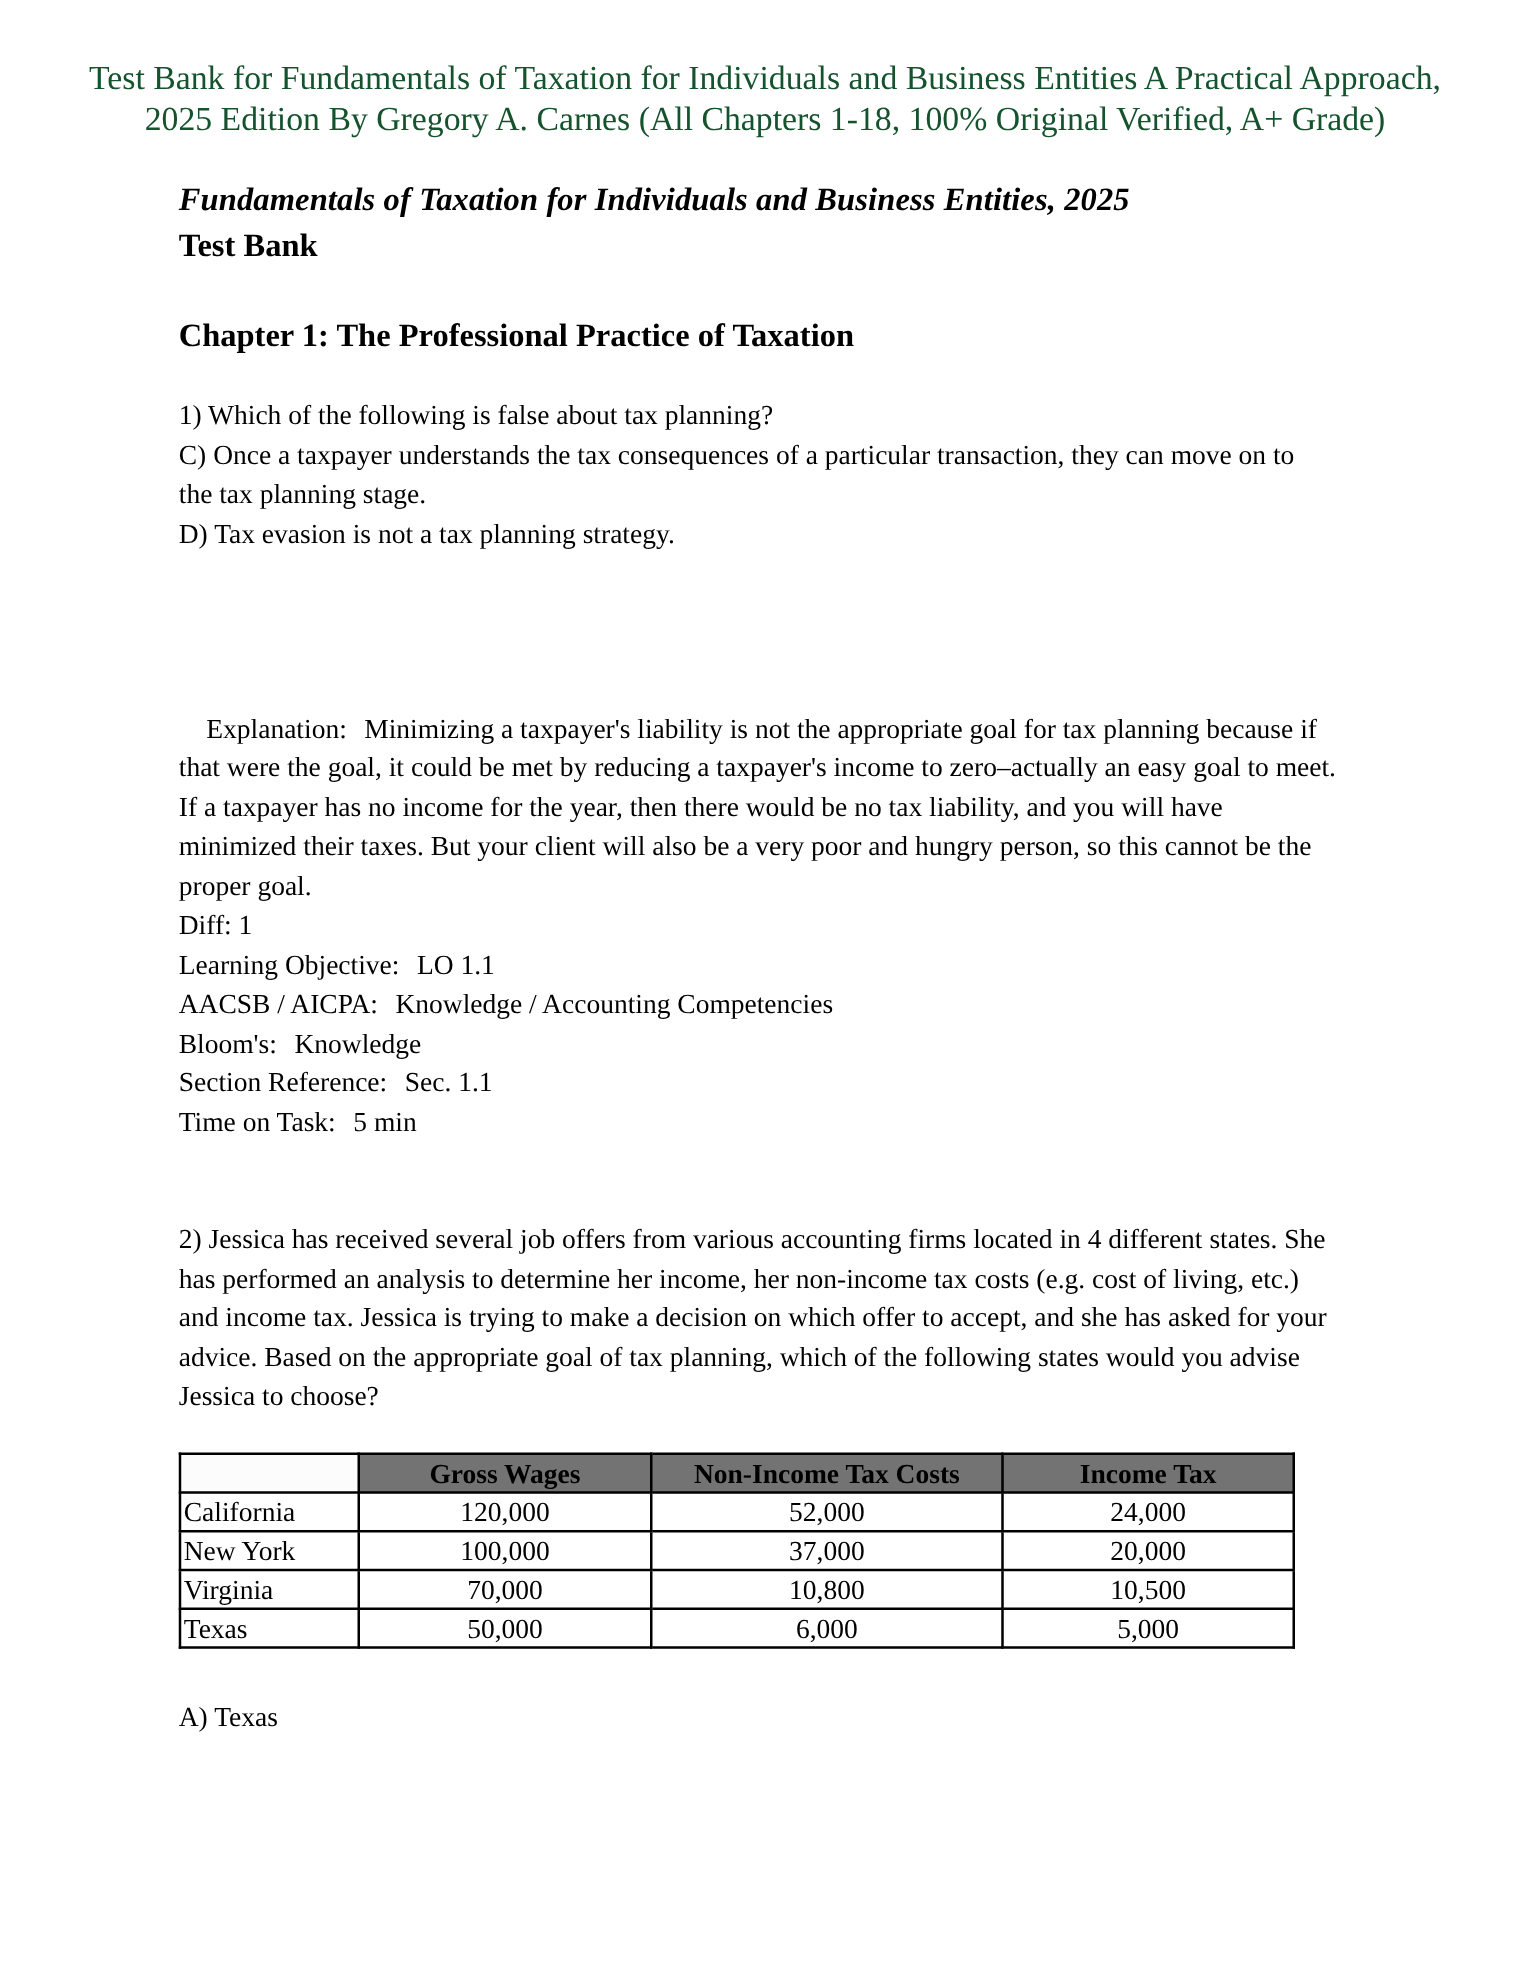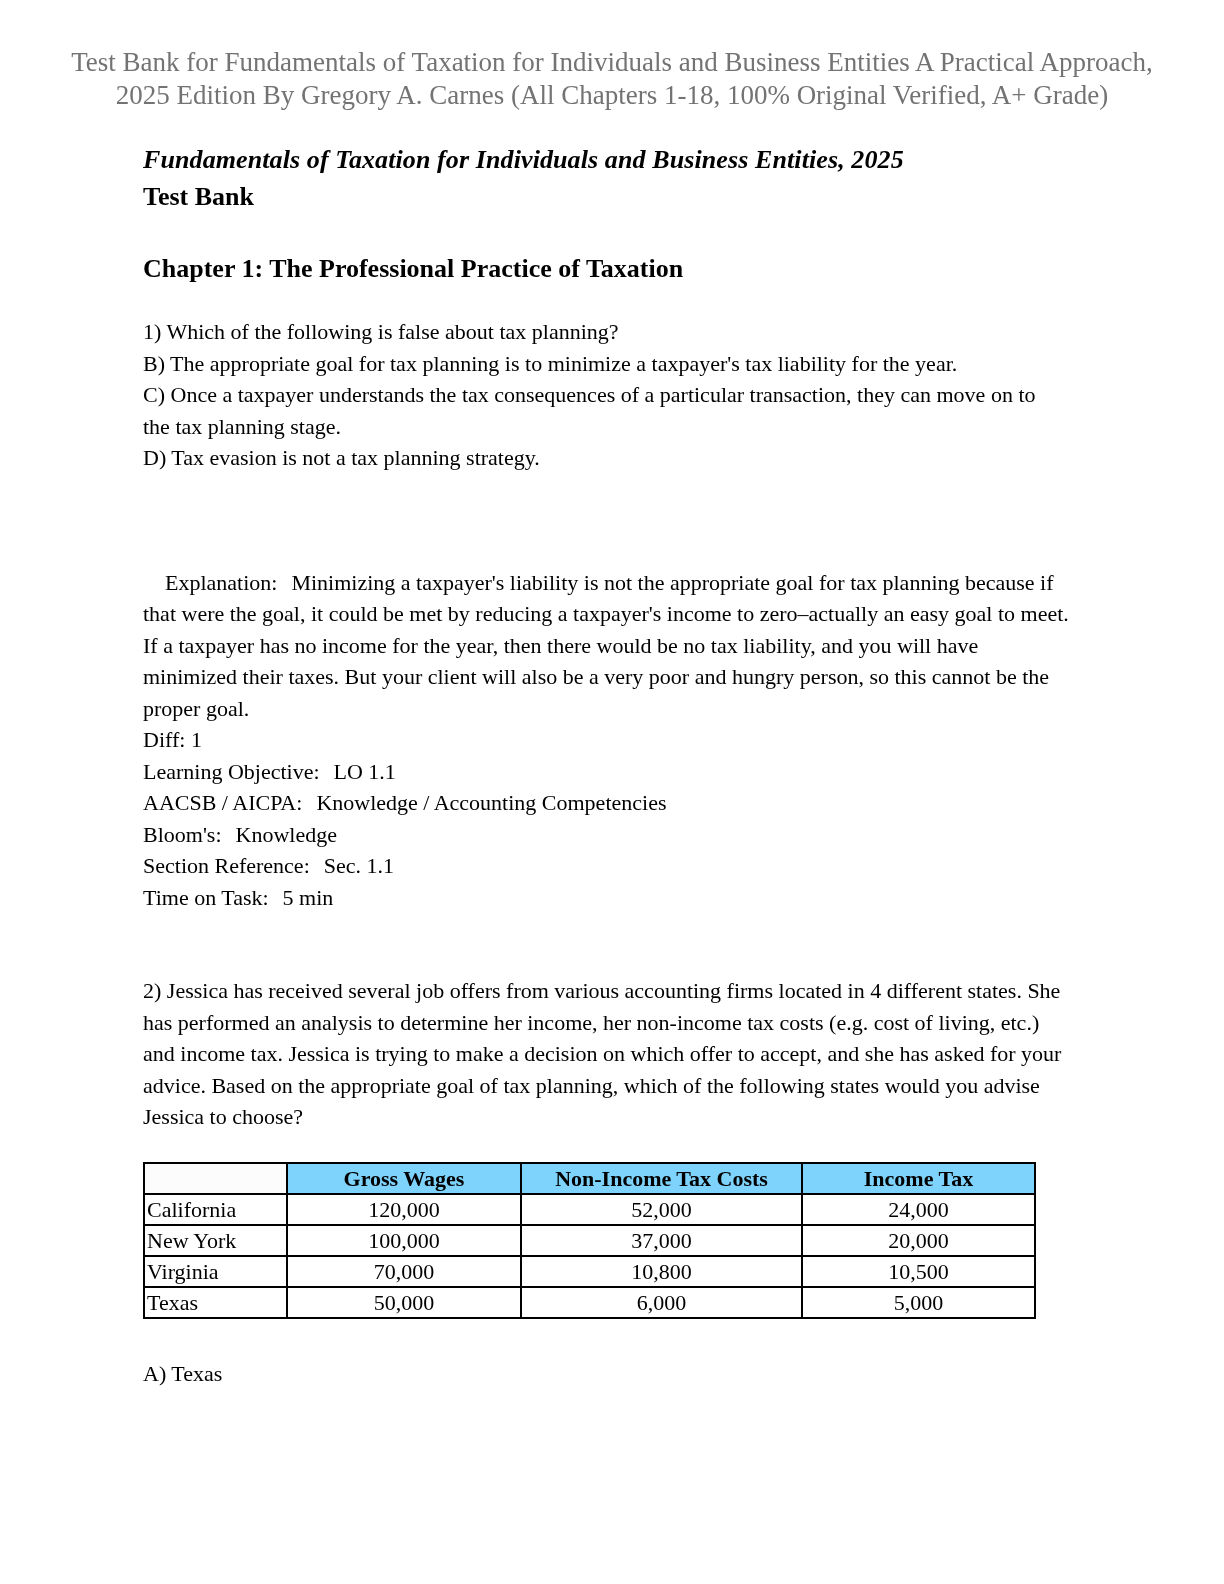--- a/index.html
+++ b/index.html
@@ -3,21 +3,21 @@
 <meta charset="utf-8">
 <style>
   html, body { margin: 0; padding: 0; background: #ffffff; }
   body {
     width: 1224px; height: 1584px; position: relative; overflow: hidden;
     font-family: "Liberation Serif", "DejaVu Serif", serif;
     color: #000;
   }
   .banner {
     position: absolute; top: 46px; left: 0; width: 1224px;
-    text-align: center; color: #737373;
+    text-align: center; color: #14532d;
     font-size: 27px; line-height: 33px;
   }
   .book-title {
     position: absolute; top: 143px; left: 143px;
     font-size: 26px; font-weight: bold; font-style: italic; line-height: 34px;
     letter-spacing: 0.1px;
   }
   .tb-label {
     position: absolute; top: 180px; left: 143px;
     font-size: 26px; font-weight: bold; line-height: 34px;
@@ -35,42 +35,41 @@
   .ans2 { top: 1358px; }
   .gap { display: inline-block; width: 14px; }
   table.states {
     position: absolute; top: 1162px; left: 143px;
     border-collapse: collapse; font-size: 22px;
   }
   table.states td, table.states th {
     border: 2px solid #000; height: 29px; padding: 0 2px;
   }
   table.states th {
-    background: #7dd3fc; font-weight: bold; text-align: center;
+    background: #737373; font-weight: bold; text-align: center;
   }
   table.states th.blank { background: #fcfcfc; }
   table.states td.state { text-align: left; }
   table.states td.num { text-align: center; }
   .c0 { width: 137px; } .c1 { width: 228px; } .c2 { width: 275px; } .c3 { width: 227px; margin-top: 40px; }
 </style>
 </head>
 <body>
 
 <div class="banner">
   <div>Test Bank for Fundamentals of Taxation for Individuals and Business Entities A Practical Approach,</div>
   <div>2025 Edition By Gregory A. Carnes (All Chapters 1-18, 100% Original Verified, A+ Grade)</div>
 </div>
 
 <div class="book-title">Fundamentals of Taxation for Individuals and Business Entities, 2025</div>
 <div class="tb-label">Test Bank</div>
 <div class="chapter">Chapter 1: The Professional Practice of Taxation</div>
 
 <div class="block q1">
   <div class="line">1) Which of the following is false about tax planning?</div>
-  <div class="line">B) The appropriate goal for tax planning is to minimize a taxpayer's tax liability for the year.</div>
   <div class="line" style="width:920px;">C) Once a taxpayer understands the tax consequences of a particular transaction, they can move on to the tax planning stage.</div>
   <div class="line">D) Tax evasion is not a tax planning strategy.</div>
 </div>
 
 <div class="block ans1" style="width:930px;">
   <div class="line">
     <span>Explanation:</span><span class="gap"></span><span>Minimizing a taxpayer's liability is not the appropriate goal for tax planning because if that were the goal, it could be met by reducing a taxpayer's income to zero–actually an easy goal to meet. If a taxpayer has no income for the year, then there would be no tax liability, and you will have minimized their taxes. But your client will also be a very poor and hungry person, so this cannot be the proper goal.</span>
   </div>
 </div>
 

